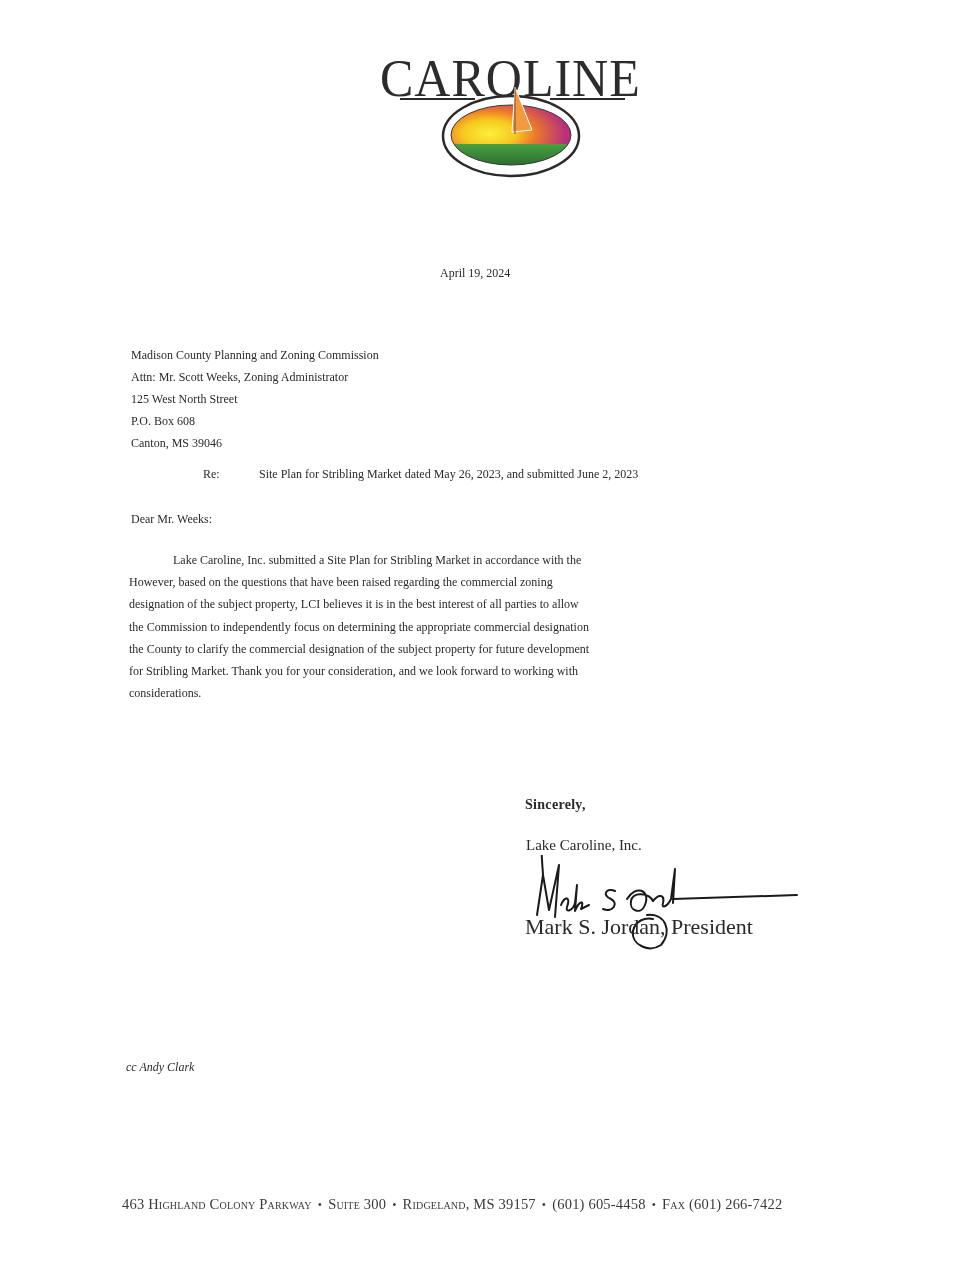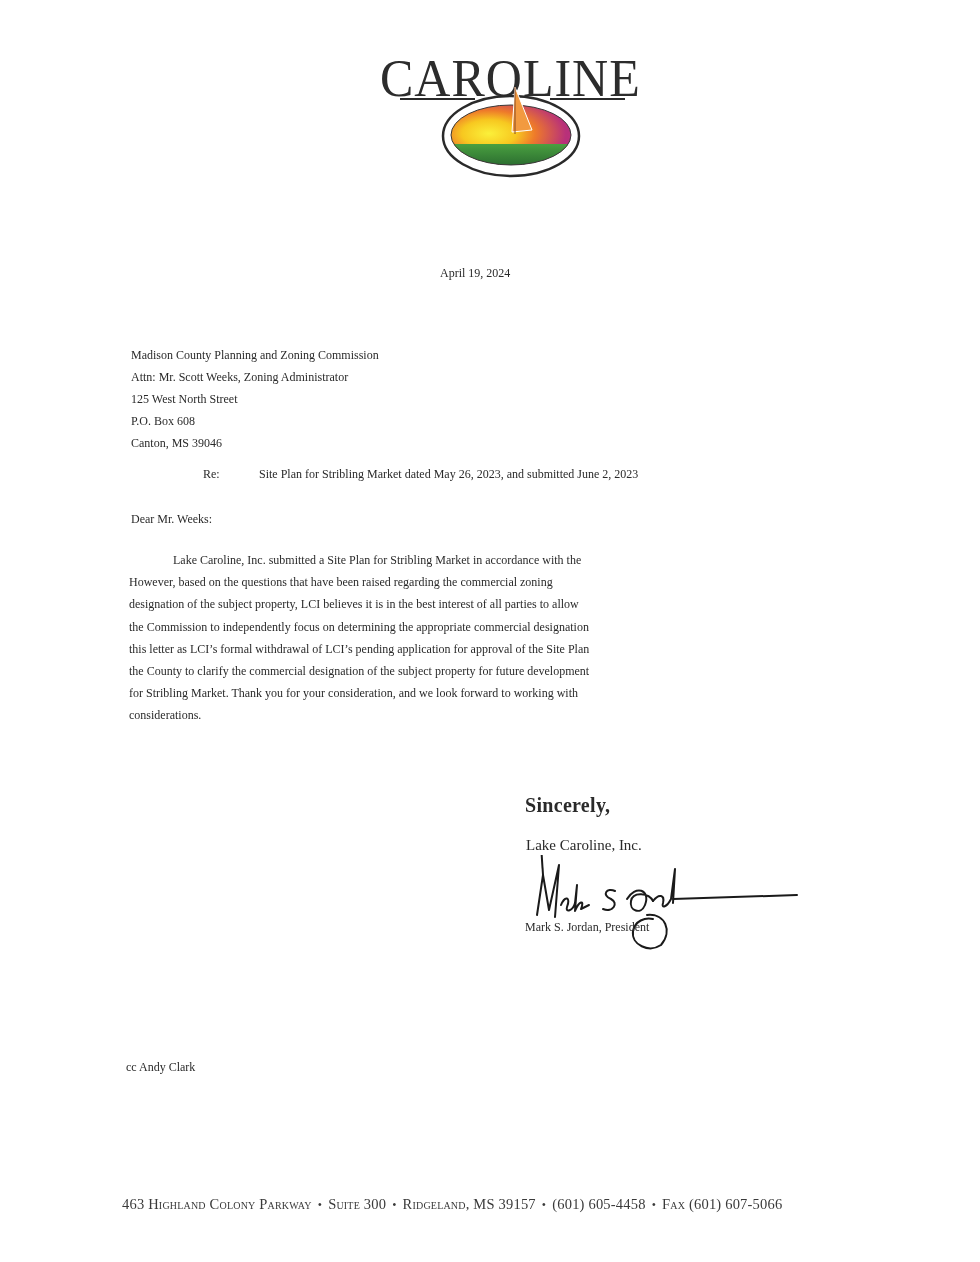--- a/index.html
+++ b/index.html
@@ -14,25 +14,25 @@
   .txt { font-size: 12px; line-height: 22px; white-space: nowrap; }
   .date { left: 440px; top: 262px; }
   .addr { left: 131px; top: 344px; }
   .addr div { height: 22px; }
   .re { left: 203px; top: 463px; }
   .re .label { display: inline-block; width: 56px; }
   .salutation { left: 131px; top: 508px; }
   .body-p { left: 129px; top: 549px; width: 735px; white-space: normal; }
   .body-p .line { display: block; white-space: nowrap; height: 22.2px; }
   .body-p .indent { padding-left: 44px; }
-  .closing { left: 525px; top: 794px; font-size: 20px; font-weight: bold; letter-spacing: 0.3px; }
+  .closing { left: 525px; top: 794px; font-size: 14px; font-weight: bold; letter-spacing: 0.3px; }
   .company { left: 526px; top: 834px; font-size: 15px; }
   .sig { left: 515px; top: 855px; }
-  .signer { left: 525px; top: 916px; font-size: 12px; }
-  .cc { left: 126px; top: 1056px; }
+  .signer { left: 525px; top: 916px; font-size: 22px; }
+  .cc { left: 126px; top: 1056px; font-style: italic; }
   .footer { left: 122px; top: 1196px; font-size: 14.5px; color: #3a3a3a; letter-spacing: 0.2px; }
   .footer .sc { font-variant: small-caps; }
   .footer .bullet { margin: 0 6px; font-size: 12px; }
 </style>
 </head>
 <body>
 
 <div class="abs logo">
   <div class="logo-word">CAROLINE</div>
   <svg width="260" height="130" viewBox="0 0 260 130">
@@ -82,21 +82,20 @@
   <span class="label">Re:</span><span>Site Plan for Stribling Market dated May 26, 2023, and submitted June 2, 2023</span>
 </div>
 
 <div class="abs txt salutation">Dear Mr. Weeks:</div>
 
 <div class="abs txt body-p">
   <span class="line indent">Lake Caroline, Inc. submitted a Site Plan for Stribling Market in accordance with the</span>
   <span class="line">However, based on the questions that have been raised regarding the commercial zoning</span>
   <span class="line">designation of the subject property, LCI believes it is in the best interest of all parties to allow</span>
   <span class="line">the Commission to independently focus on determining the appropriate commercial designation</span>
-  <span class="line">this letter as LCI’s formal withdrawal of LCI’s pending application for approval of the Site Plan</span>
   <span class="line">the County to clarify the commercial designation of the subject property for future development</span>
   <span class="line">for Stribling Market.  Thank you for your consideration, and we look forward to working with</span>
   <span class="line">considerations.</span>
 </div>
 
 <div class="abs txt closing">Sincerely,</div>
 <div class="abs txt company">Lake Caroline, Inc.</div>
 
 <div class="abs sig">
   <svg width="290" height="100" viewBox="0 0 290 100">
@@ -118,14 +117,14 @@
       <path d="M28,20 L26,-10"></path>
     </g>
   </svg>
 </div>
 
 <div class="abs txt signer">Mark S. Jordan, President</div>
 
 <div class="abs txt cc">cc  Andy Clark</div>
 
 <div class="abs footer">
-  <span class="sc">463 Highland Colony Parkway</span><span class="bullet">•</span><span class="sc">Suite 300</span><span class="bullet">•</span><span class="sc">Ridgeland, MS 39157</span><span class="bullet">•</span><span>(601) 605-4458</span><span class="bullet">•</span><span class="sc">Fax (601) 607-5066</span>
+  <span class="sc">463 Highland Colony Parkway</span><span class="bullet">•</span><span class="sc">Suite 300</span><span class="bullet">•</span><span class="sc">Ridgeland, MS 39157</span><span class="bullet">•</span><span>(601) 605-4458</span><span class="bullet">•</span><span class="sc">Fax (601) 266-7422</span>
 </div>
 
 </body></html>

